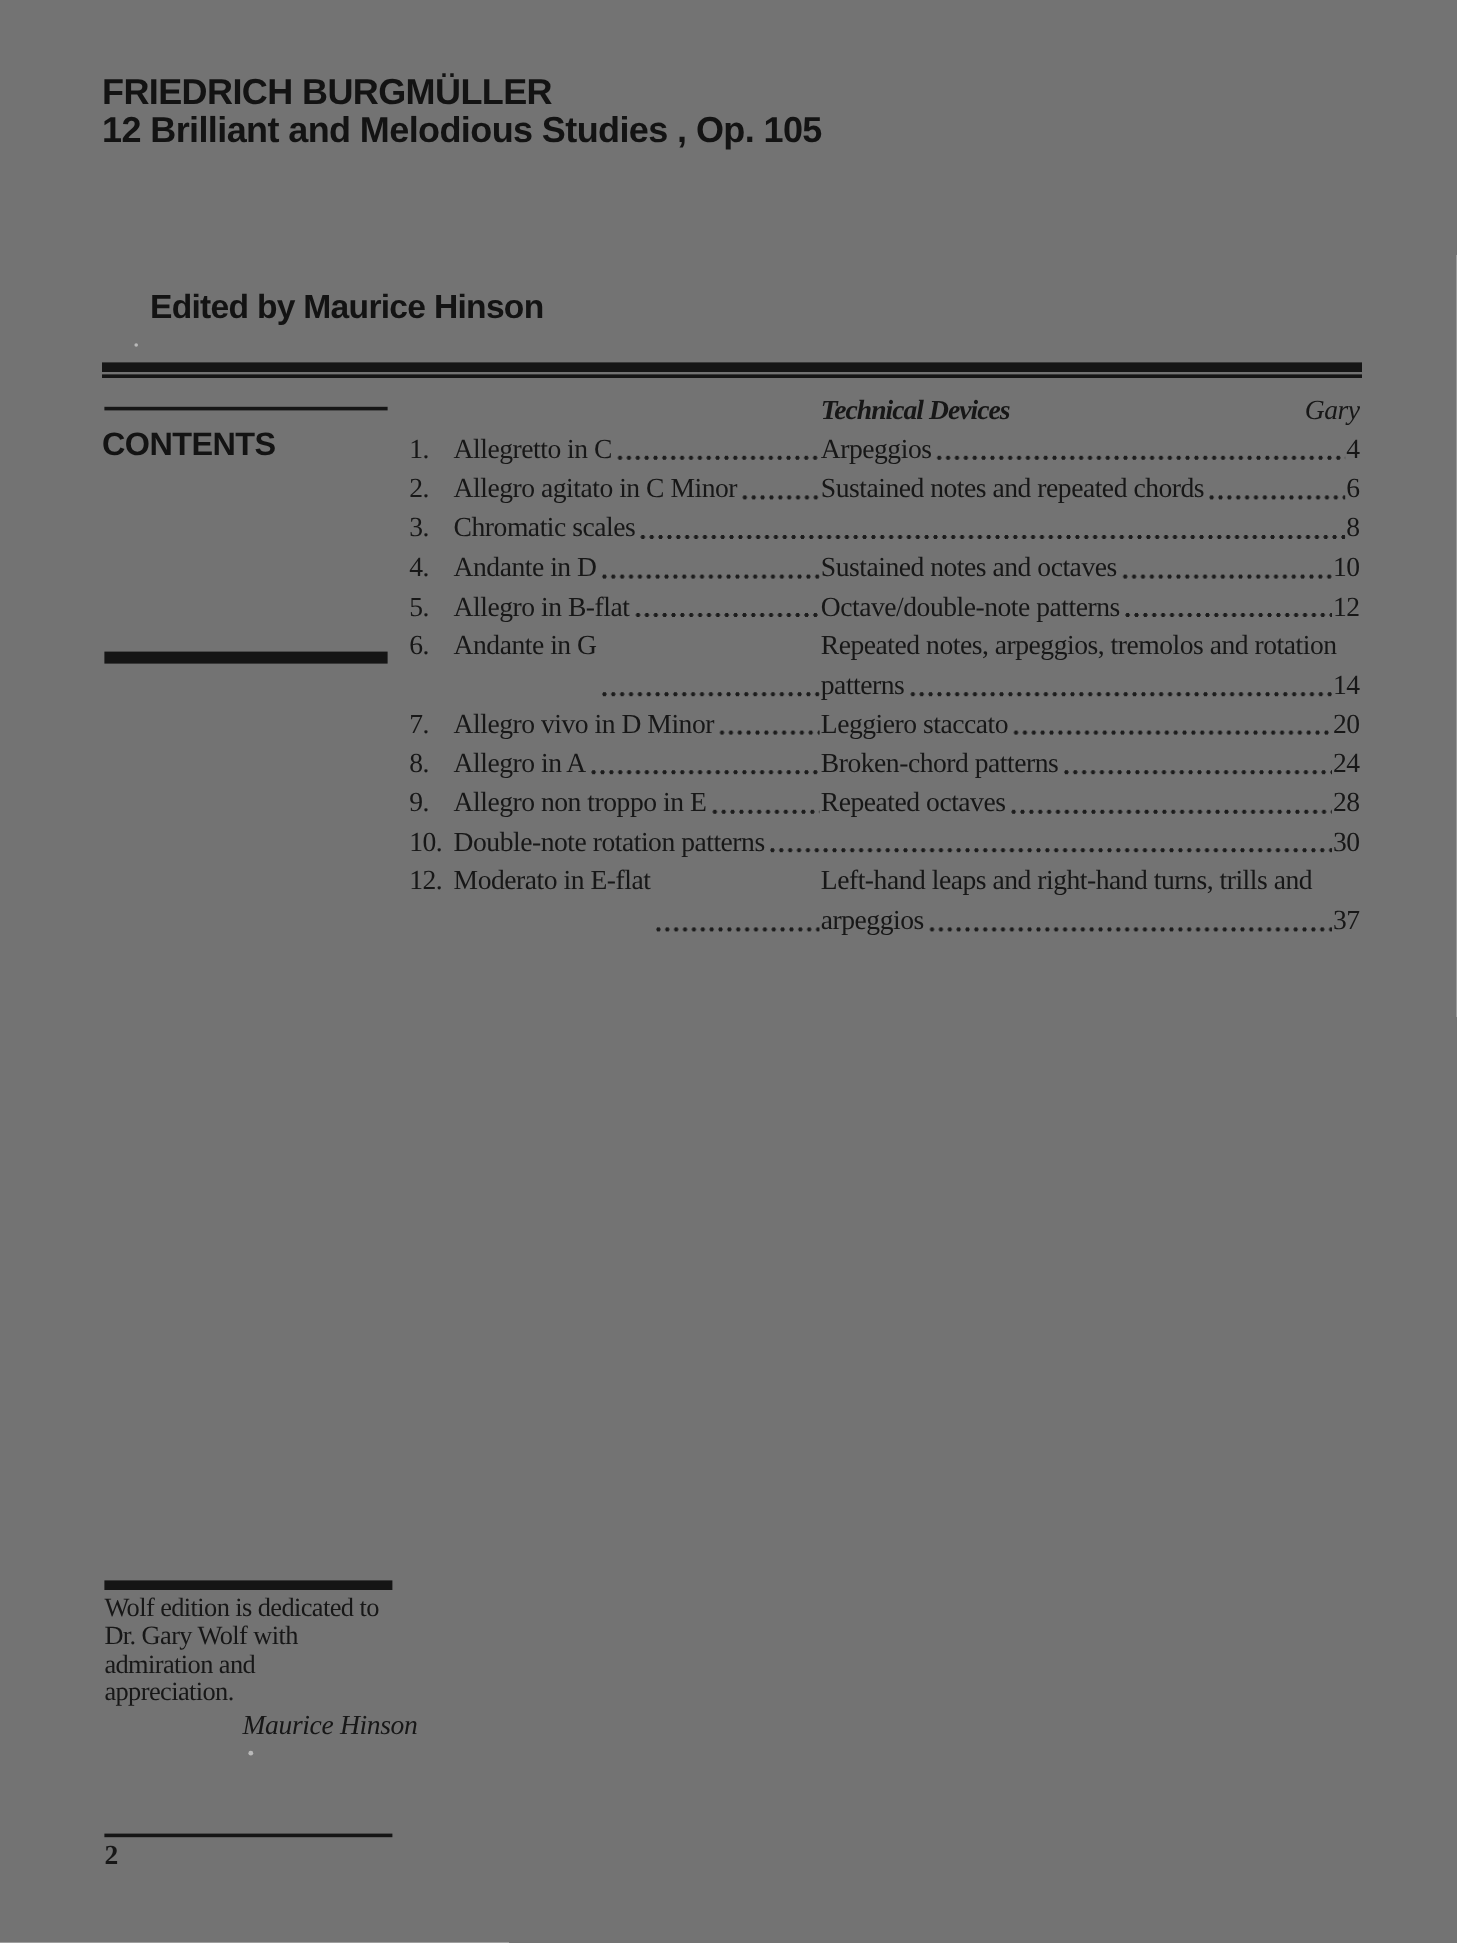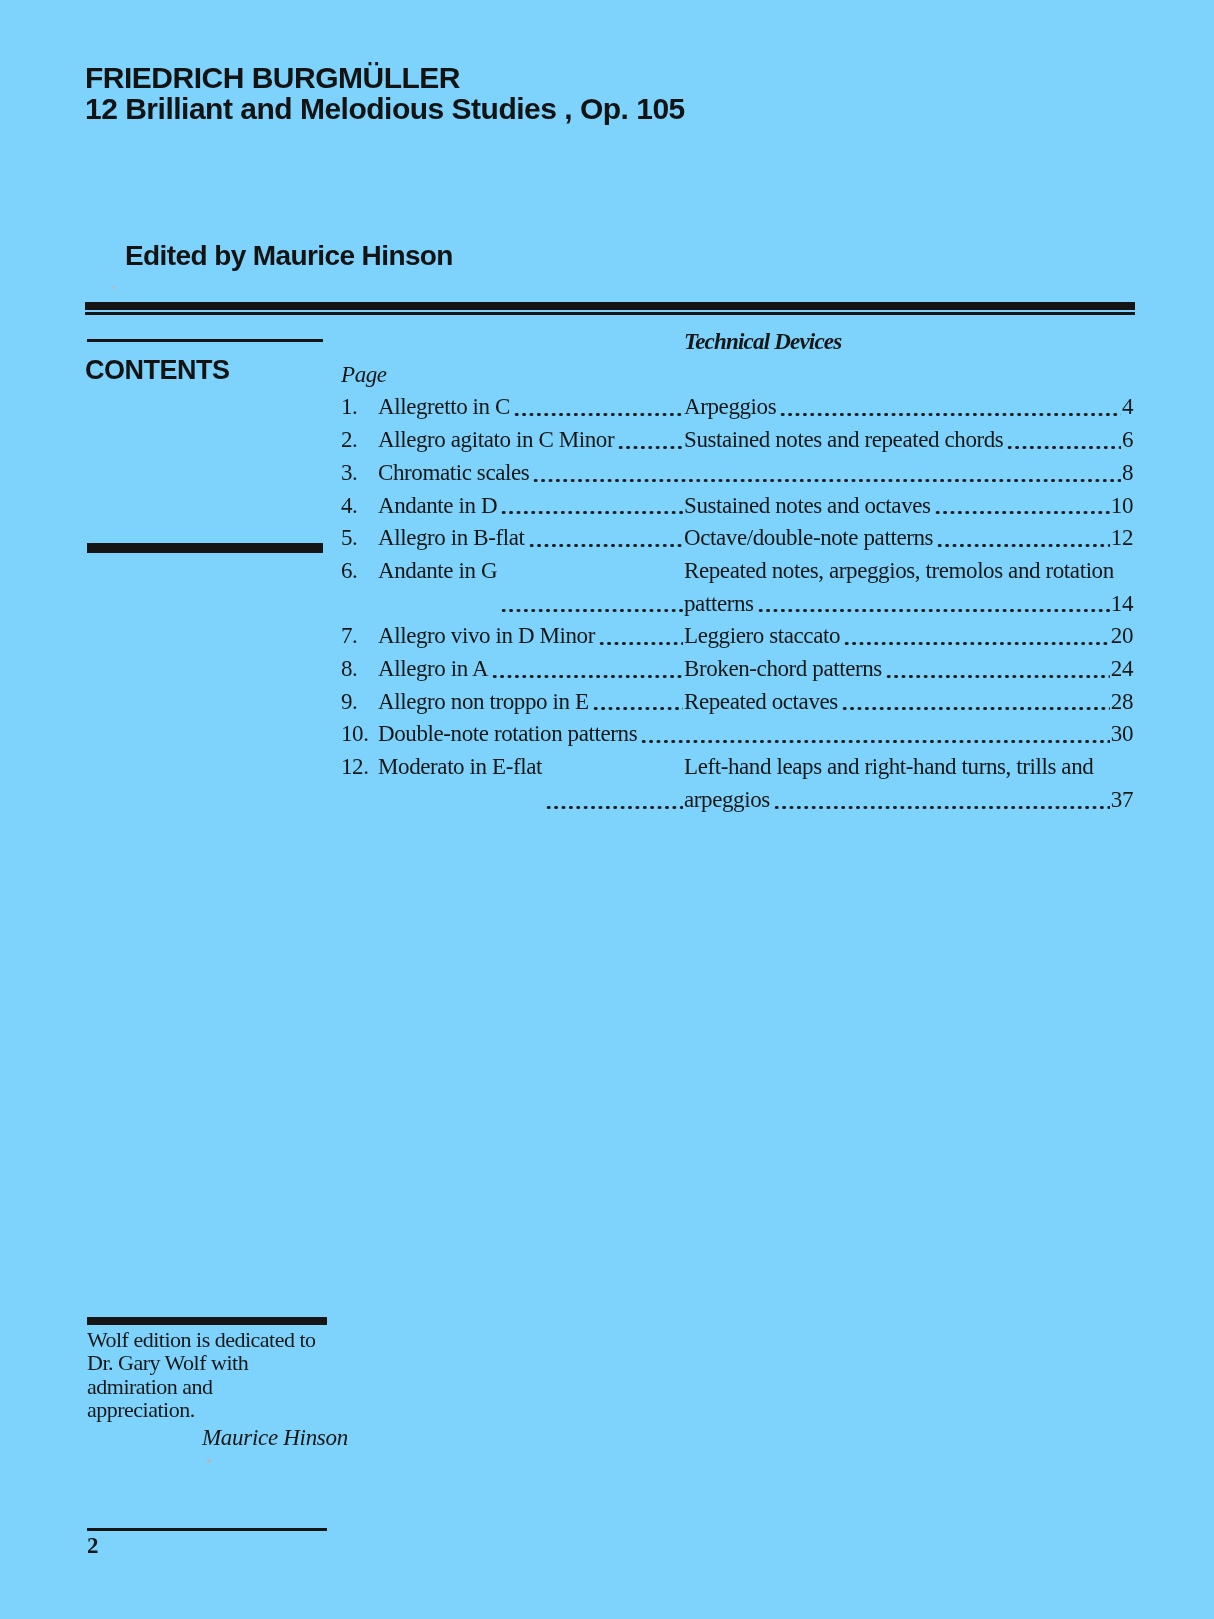--- a/index.html
+++ b/index.html
@@ -1,20 +1,20 @@
 <!DOCTYPE html>
 <html><head>
 <meta charset="utf-8">
 <style>
   html,body{margin:0;padding:0;background:#e8e8e8;}
   .page{
     position:relative;
     width:1214px;height:1619px;
     margin:0 auto;
-    background:#7dd3fc;
+    background:#737373;
     color:#191919;
     overflow:hidden;
     font-family:"Liberation Serif", serif;
   }
   
   .composer-block{
     position:absolute;left:85px;top:62px;
     font-family:"Liberation Sans", sans-serif;
     font-weight:bold;font-size:30px;line-height:31px;
     letter-spacing:-0.5px;color:#131313;white-space:nowrap;
@@ -35,21 +35,21 @@
     font-family:"Liberation Sans", sans-serif;
     font-weight:bold;font-size:27px;letter-spacing:-0.5px;color:#131313;
   }
   .contents-rule-bottom{left:87px;top:543px;width:236px;height:10px;}
   
   .toc{
     position:absolute;left:341px;top:326px;width:792px;
     font-size:23px;line-height:32.7px;letter-spacing:-0.4px;
     color:#171717;
   }
-  .toc-header{display:flex;flex-direction:column;}
+  .toc-header{display:flex;}
   .th-device{margin-left:343px;font-weight:bold;font-style:italic;letter-spacing:-0.8px;white-space:nowrap;}
   .th-spacer{flex:1;}
   .th-page{font-style:italic;white-space:nowrap;}
   .toc-row{display:flex;}
   .num{width:37px;flex:none;white-space:nowrap;}
   .title-cell{width:306px;flex:none;display:flex;}
   .title-cell .t{flex:none;white-space:nowrap;}
   .device-cell{flex:1;min-width:0;}
   .device-line{display:flex;}
   .dev{flex:none;white-space:nowrap;}
@@ -98,21 +98,21 @@
   <div class="rule rule-double-bottom"></div>
 
   <div class="rule contents-rule-top"></div>
   <div class="contents-heading">CONTENTS</div>
   <div class="rule contents-rule-bottom"></div>
 
   <div class="toc">
     <div class="toc-header">
       <span class="th-device">Technical Devices</span>
       <span class="th-spacer"></span>
-      <span class="th-page">Page</span>
+      <span class="th-page">Gary</span>
     </div>
     <div id="toc-rows">
         <div class="toc-row">
           <span class="num">1.</span>
           <span class="title-cell">
             <span class="t">Allegretto in C</span>
             <span class="leader"></span>
           </span>
           <span class="device-cell">
             <div class="device-line">

